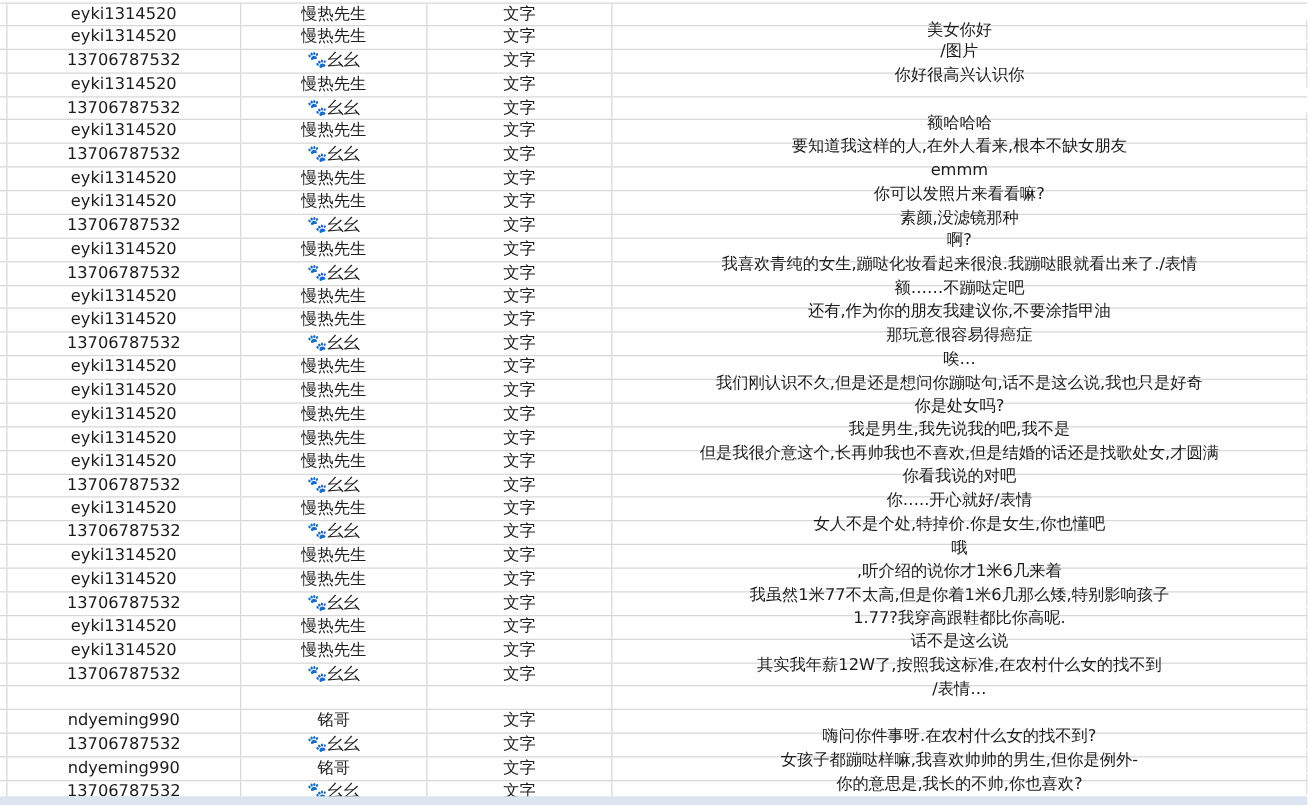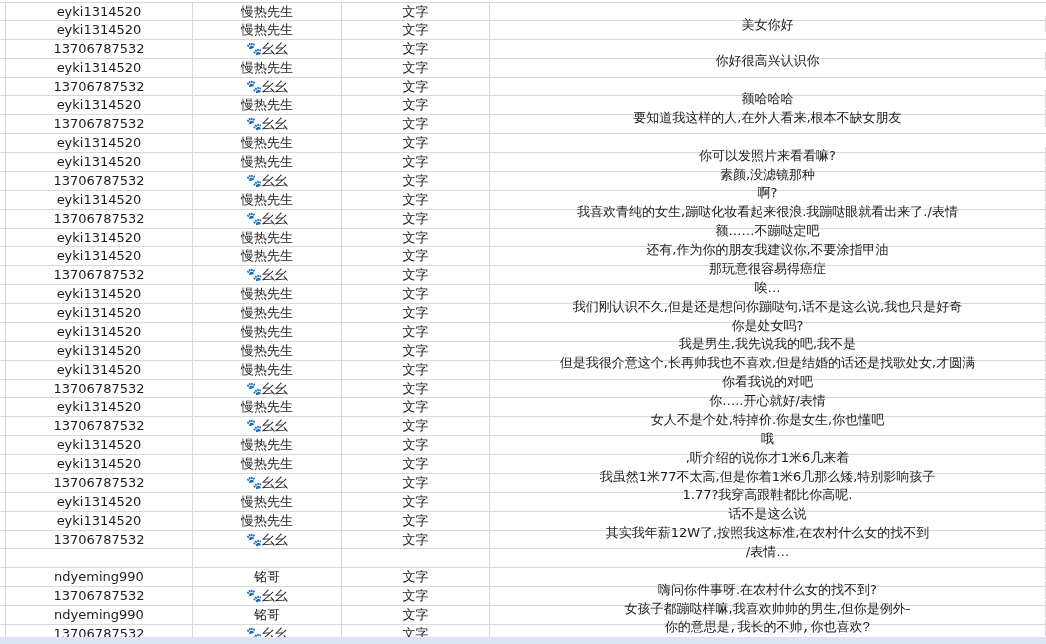--- a/index.html
+++ b/index.html
@@ -53,20 +53,21 @@
         <div class="c c1" style="border-color: rgb(216, 216, 216);">eyki1314520</div>
         <div class="c c2" style="border-color: rgb(216, 216, 216);">慢热先生</div>
         <div class="c c3" style="border-color: rgb(216, 216, 216);">文字</div>
         <div class="c c4" style="border-color: rgb(216, 216, 216);">美女你好</div>
       </div>
       <div class="row" style="border-color: rgb(216, 216, 216);">
         <div class="c c0" style="border-color: rgb(216, 216, 216);"></div>
         <div class="c c1" style="border-color: rgb(216, 216, 216);">eyki1314520</div>
         <div class="c c2" style="border-color: rgb(216, 216, 216);">慢热先生</div>
         <div class="c c3" style="border-color: rgb(216, 216, 216);">文字</div>
+        <div class="c c4" style="border-color: rgb(216, 216, 216);">/图片</div>
       </div>
       <div class="row" style="border-color: rgb(216, 216, 216);">
         <div class="c c0" style="border-color: rgb(216, 216, 216);"></div>
         <div class="c c1" style="border-color: rgb(216, 216, 216);">13706787532</div>
         <div class="c c2" style="border-color: rgb(216, 216, 216);">🐾幺幺</div>
         <div class="c c3" style="border-color: rgb(216, 216, 216);">文字</div>
         <div class="c c4" style="border-color: rgb(216, 216, 216);">你好很高兴认识你</div>
       </div>
       <div class="row" style="border-color: rgb(216, 216, 216);">
         <div class="c c0" style="border-color: rgb(216, 216, 216);"></div>
@@ -86,20 +87,21 @@
         <div class="c c1" style="border-color: rgb(216, 216, 216);">eyki1314520</div>
         <div class="c c2" style="border-color: rgb(216, 216, 216);">慢热先生</div>
         <div class="c c3" style="border-color: rgb(216, 216, 216);">文字</div>
         <div class="c c4" style="border-color: rgb(216, 216, 216);">要知道我这样的人,在外人看来,根本不缺女朋友</div>
       </div>
       <div class="row" style="border-color: rgb(216, 216, 216);">
         <div class="c c0" style="border-color: rgb(216, 216, 216);"></div>
         <div class="c c1" style="border-color: rgb(216, 216, 216);">13706787532</div>
         <div class="c c2" style="border-color: rgb(216, 216, 216);">🐾幺幺</div>
         <div class="c c3" style="border-color: rgb(216, 216, 216);">文字</div>
+        <div class="c c4" style="border-color: rgb(216, 216, 216);">emmm</div>
       </div>
       <div class="row" style="border-color: rgb(216, 216, 216);">
         <div class="c c0" style="border-color: rgb(216, 216, 216);"></div>
         <div class="c c1" style="border-color: rgb(216, 216, 216);">eyki1314520</div>
         <div class="c c2" style="border-color: rgb(216, 216, 216);">慢热先生</div>
         <div class="c c3" style="border-color: rgb(216, 216, 216);">文字</div>
         <div class="c c4" style="border-color: rgb(216, 216, 216);">你可以发照片来看看嘛?</div>
       </div>
       <div class="row" style="border-color: rgb(216, 216, 216);">
         <div class="c c0" style="border-color: rgb(216, 216, 216);"></div>
@@ -267,21 +269,21 @@
         <div class="c c1" style="border-color: rgb(216, 216, 216);">13706787532</div>
         <div class="c c2" style="border-color: rgb(216, 216, 216);">🐾幺幺</div>
         <div class="c c3" style="border-color: rgb(216, 216, 216);">文字</div>
         <div class="c c4" style="border-color: rgb(216, 216, 216);">女孩子都蹦哒样嘛,我喜欢帅帅的男生,但你是例外-</div>
       </div>
       <div class="row" style="border-color: rgb(216, 216, 216);">
         <div class="c c0" style="border-color: rgb(216, 216, 216);"></div>
         <div class="c c1" style="border-color: rgb(216, 216, 216);">ndyeming990</div>
         <div class="c c2" style="border-color: rgb(216, 216, 216);">铭哥</div>
         <div class="c c3" style="border-color: rgb(216, 216, 216);">文字</div>
-        <div class="c c4" style="border-color: rgb(216, 216, 216); font-family: Liberation Mono, monospace;">你的意思是,我长的不帅,你也喜欢?</div>
+        <div class="c c4" style="border-color: rgb(216, 216, 216);">你的意思是,我长的不帅,你也喜欢?</div>
       </div>
       <div class="row" style="border-color: rgb(216, 216, 216);">
         <div class="c c0" style="border-color: rgb(216, 216, 216);"></div>
         <div class="c c1" style="border-color: rgb(216, 216, 216);">13706787532</div>
         <div class="c c2" style="border-color: rgb(216, 216, 216);">🐾幺幺</div>
         <div class="c c3" style="border-color: rgb(216, 216, 216);">文字</div>
       </div>
     </div>
   <div class="bottom-bar" style="background: rgb(219, 228, 240);"></div>
 </div>

